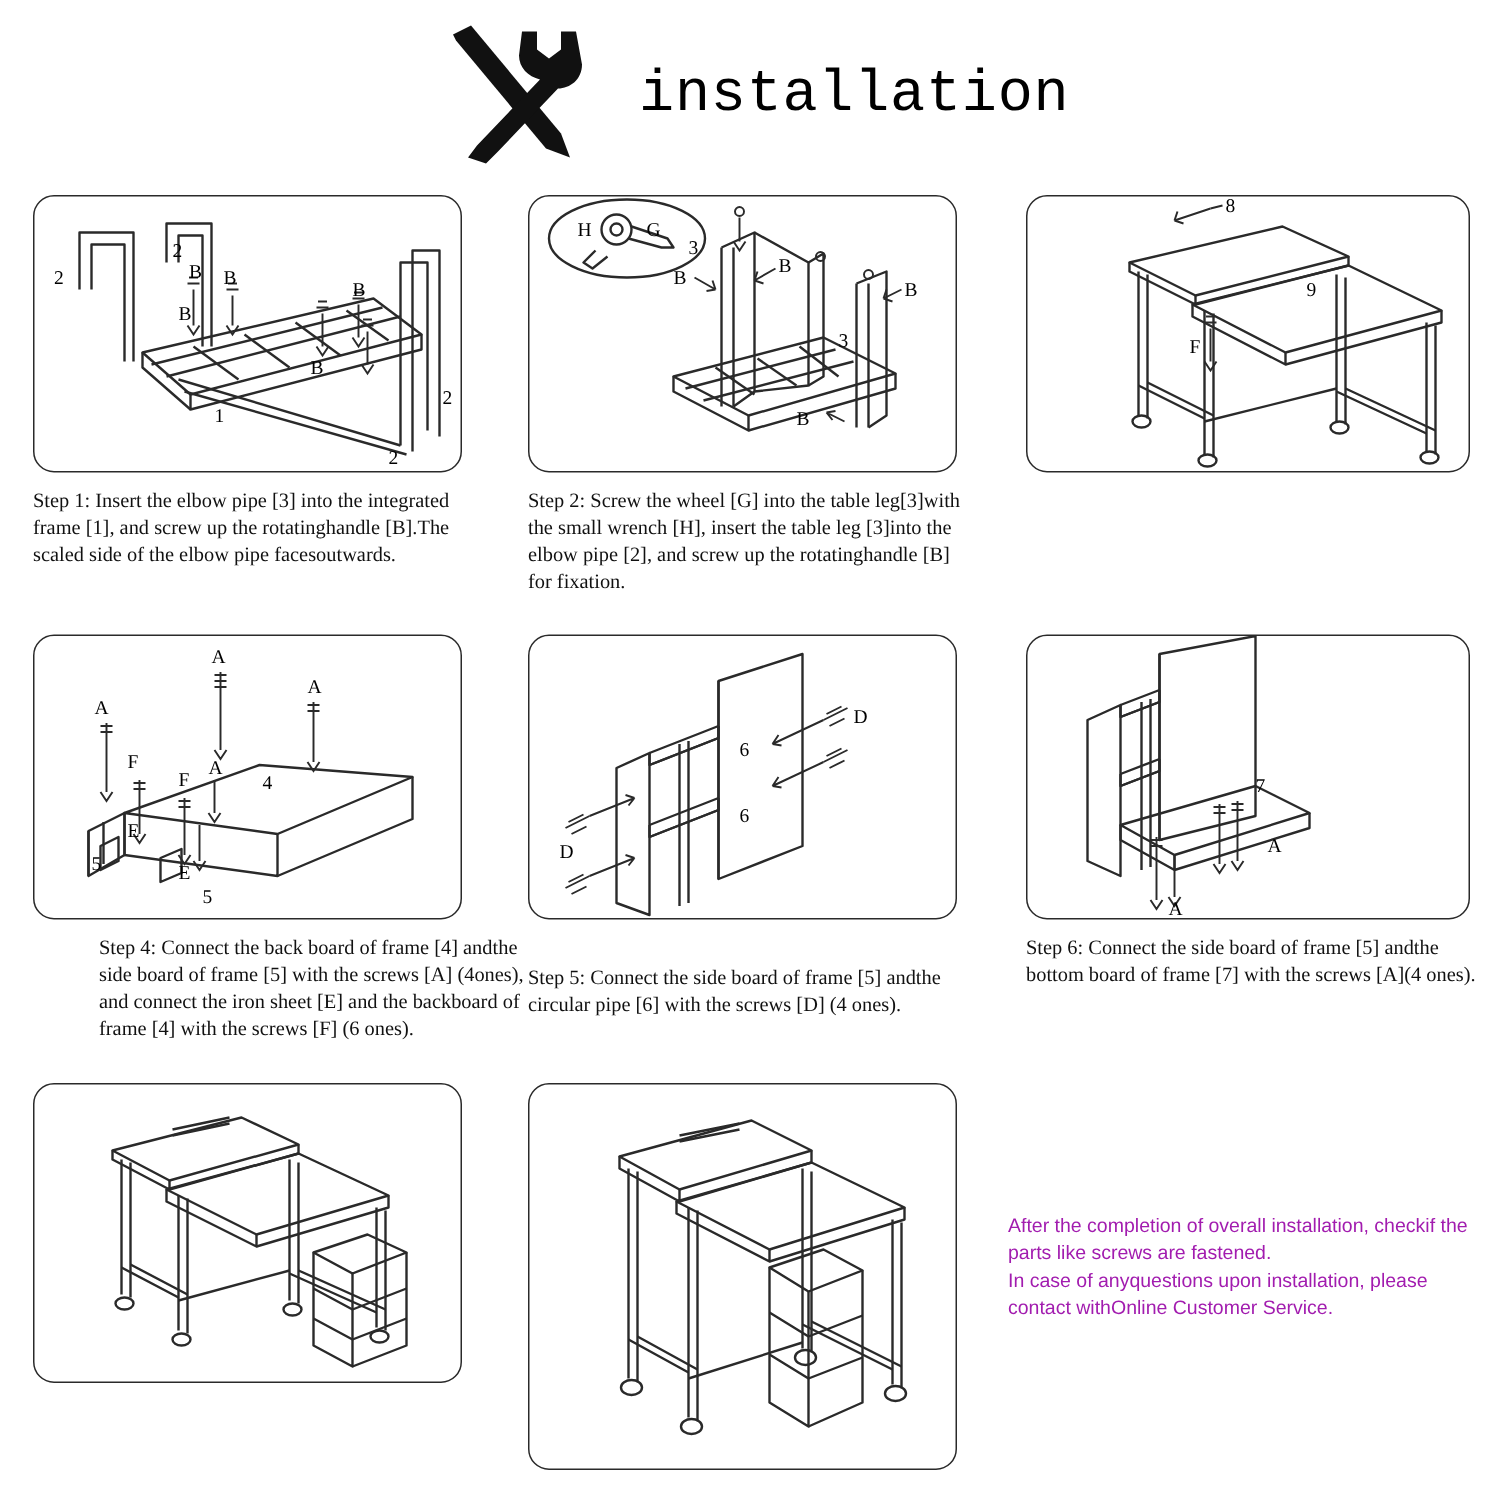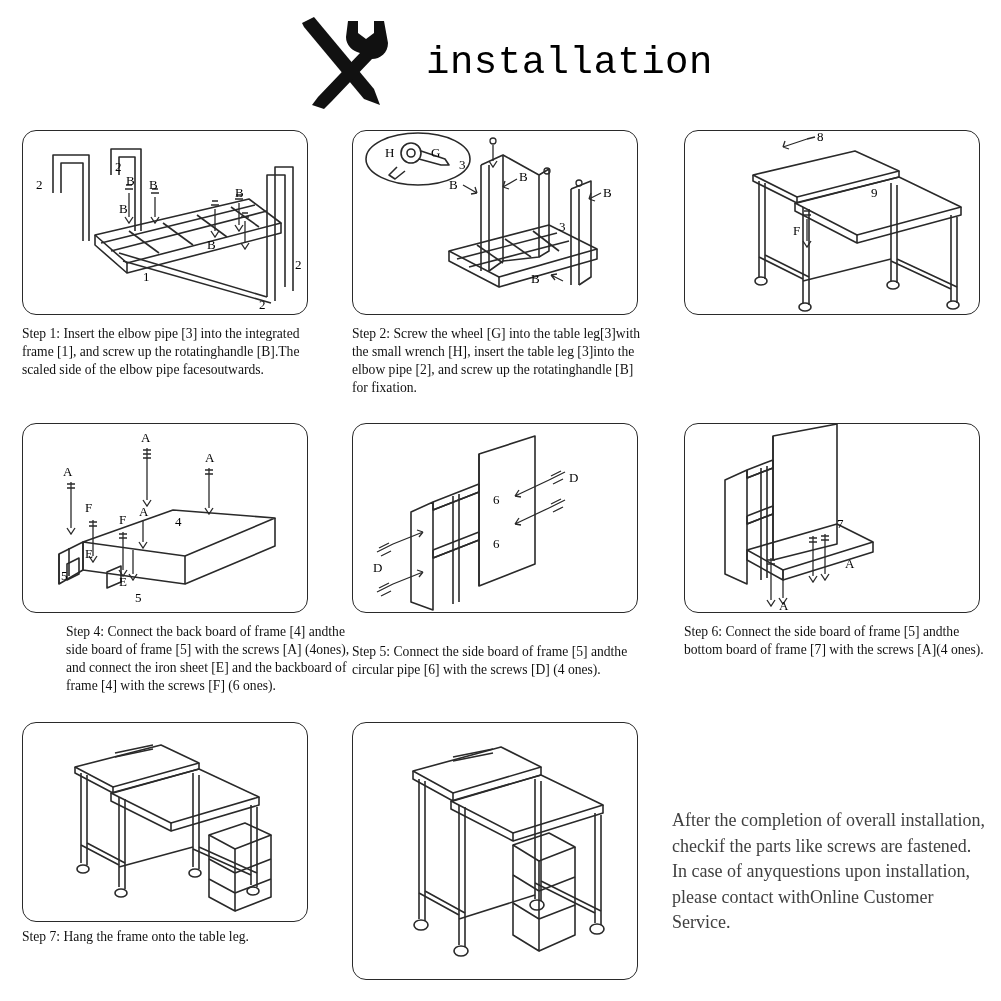--- a/index.html
+++ b/index.html
@@ -60,24 +60,24 @@
     font-family: "Liberation Serif", serif;
   }
   svg { display: block; }
   .lbl {
     font-family: "Liberation Serif", serif;
     font-size: 13px;
     fill: #000;
   }
   .final-note {
     position: absolute;
-    font-size: 18px;
+    font-size: 13px;
     line-height: 1.42;
-    color: #404040;
-    font-family: Liberation Serif, serif;
+    color: #a21caf;
+    font-family: Liberation Sans, sans-serif;
   }
 </style>
 </head>
 <body>
 
 <div class="page">
 
   <div class="header">
     <div class="tools">
       <svg width="120" height="100" viewBox="0 0 120 100">
@@ -387,21 +387,20 @@
         <ellipse cx="230" cy="168" rx="6" ry="4"></ellipse>
 
         <path d="M186,112 L222,100 L248,112 L212,126 Z"></path>
         <path d="M186,112 L186,174 L212,188 L212,126"></path>
         <path d="M248,112 L248,174 L212,188"></path>
         <path d="M186,136 L212,150 M212,150 L248,136"></path>
         <path d="M186,156 L212,170 M212,170 L248,156"></path>
       </g>
     </svg>
   </div>
-  <div class="caption" style="left:22px; top:928px; width:292px;">Step 7: Hang the frame onto the table leg.</div>
 
   <div class="panel" style="left:352px; top:722px; width:286px; height:258px;">
     <svg width="284" height="256" viewBox="0 0 284 256">
       <g fill="none" stroke="#2a2a2a" stroke-width="1.6" stroke-linejoin="round">
 
         <path d="M60,48 L148,24 L188,44 L100,70 Z"></path>
         <path d="M60,48 L60,56 L100,78 L100,70"></path>
         <path d="M188,44 L188,52 L100,78"></path>
         <path d="M100,34 L140,26 M100,38 L140,30"></path>
 

